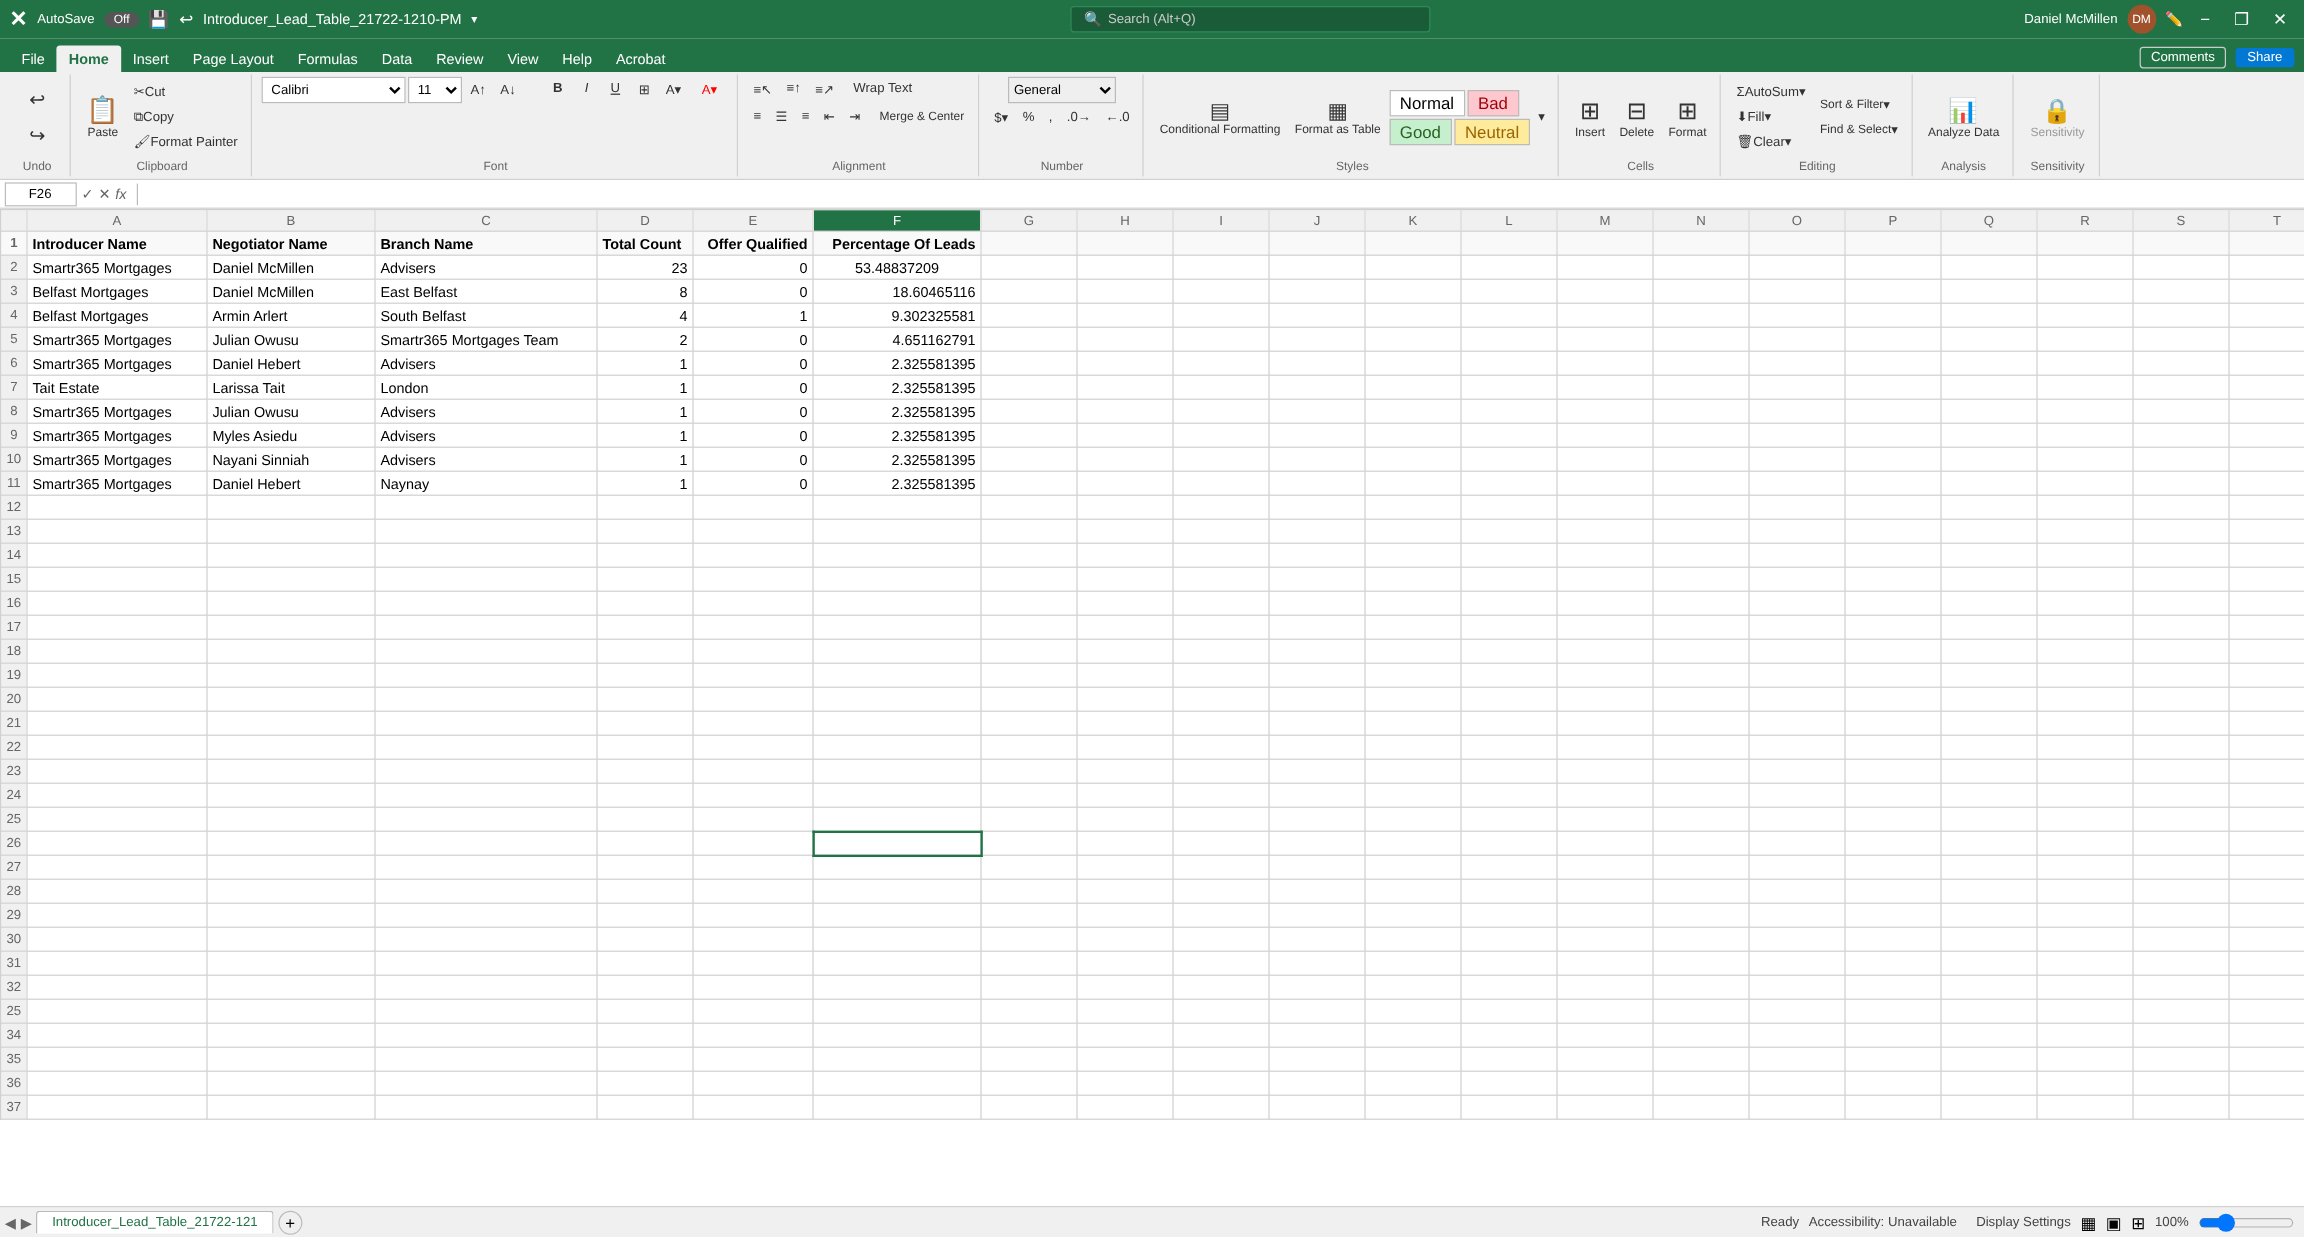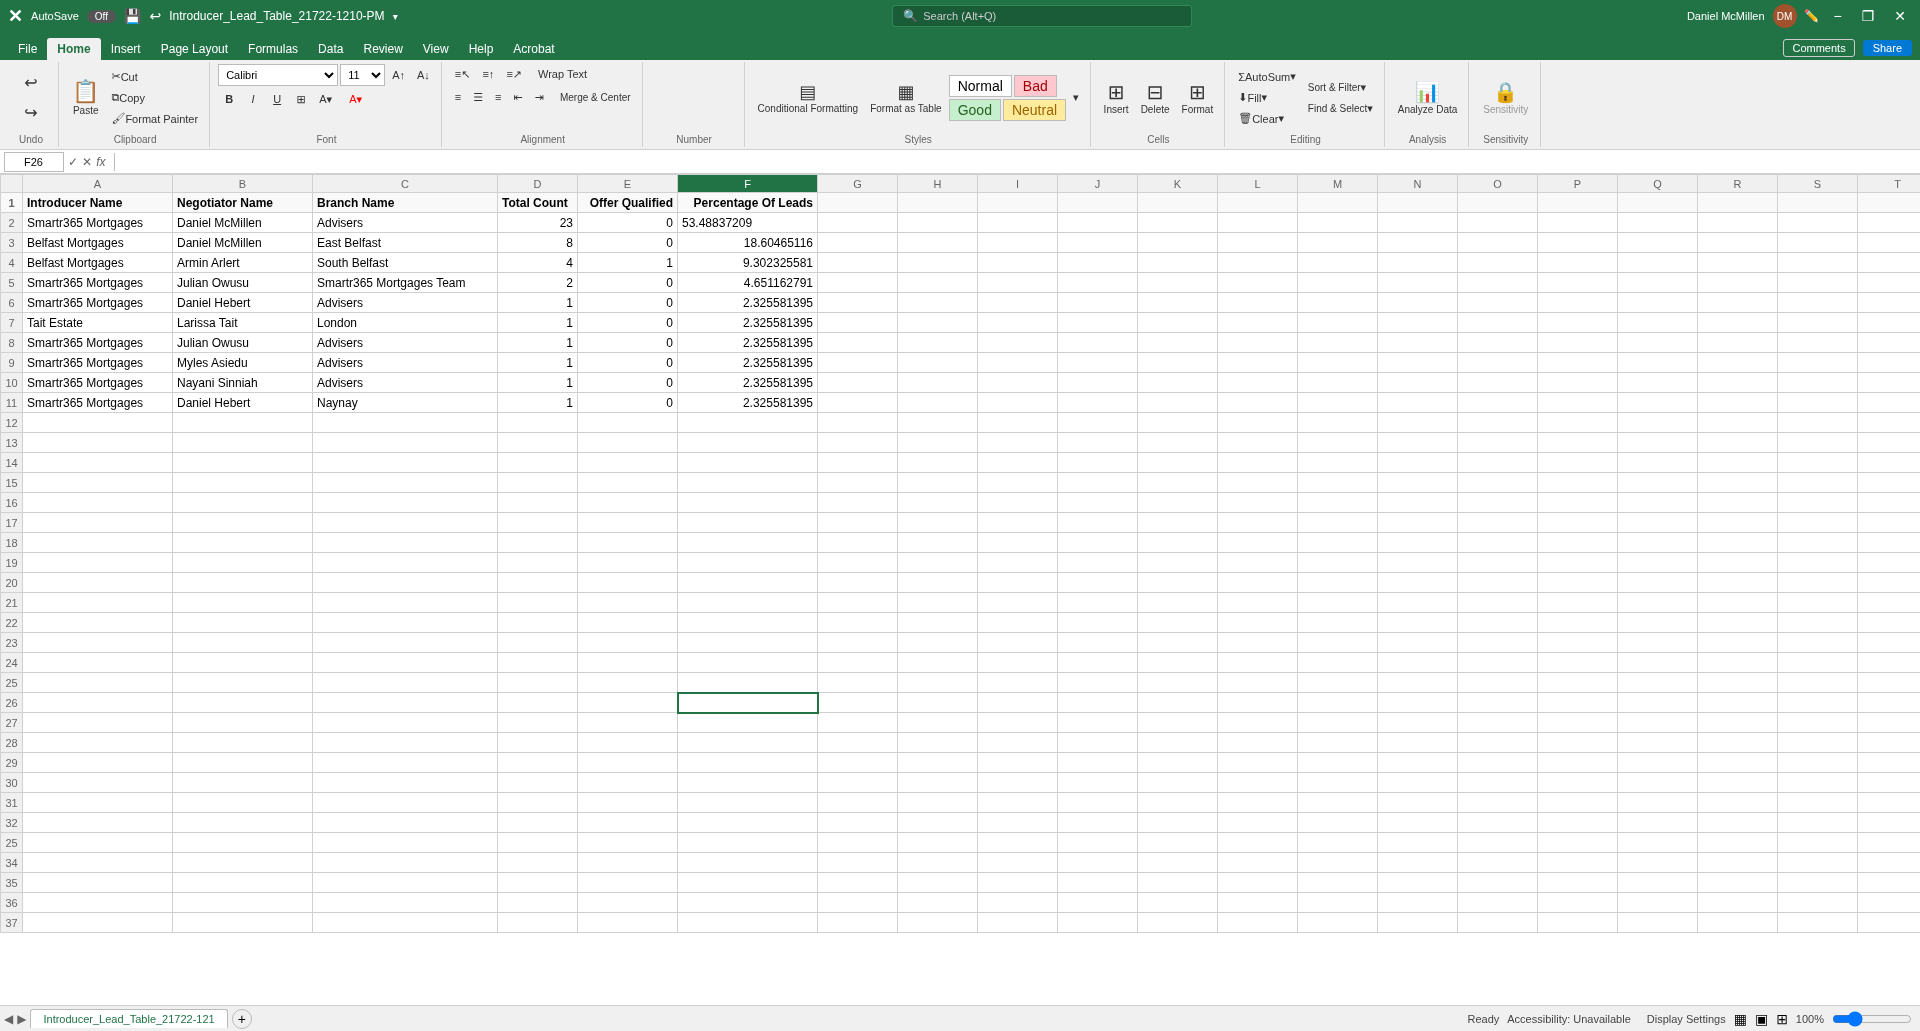--- a/index.html
+++ b/index.html
@@ -320,21 +320,21 @@
         <button class="ribbon-btn-small">
           <span>🖌 </span>
           <span>Format Painter</span>
         </button>
       </div>
     </div>
     <span class="ribbon-group-label">Clipboard</span>
   </div>
 
   <div class="ribbon-group" style="min-width:180px;">
-    <div class="ribbon-group-content" style="flex-direction:column; align-items:flex-start; gap:3px;">
+    <div class="ribbon-group-content" style="flex-direction:row; align-items:flex-start; gap:19px;">
       <div class="combo-row">
         <select class="font-name-select">
           <option>Calibri</option>
         </select>
         <select class="font-size-select">
           <option>11</option>
         </select>
         <button class="ribbon-btn-small">A↑</button>
         <button class="ribbon-btn-small">A↓</button>
       </div>
@@ -364,20 +364,32 @@
         <button class="ribbon-btn-small">≡</button>
         <button class="ribbon-btn-small">⇤</button>
         <button class="ribbon-btn-small">⇥</button>
         <button class="ribbon-btn-small" style="margin-left:4px; font-size:10px;">Merge &amp; Center</button>
       </div>
     </div>
     <span class="ribbon-group-label">Alignment</span>
   </div>
 
   <div class="ribbon-group" style="min-width:100px;">
+    <div class="ribbon-group-content" style="flex-direction:column; gap:2px;">
+      <select style="width:90px; height:22px; border:1px solid #bbb; font-size:11px;">
+        <option>General</option>
+      </select>
+      <div class="combo-row">
+        <button class="ribbon-btn-small">$▾</button>
+        <button class="ribbon-btn-small">%</button>
+        <button class="ribbon-btn-small">,</button>
+        <button class="ribbon-btn-small">.0→</button>
+        <button class="ribbon-btn-small">←.0</button>
+      </div>
+    </div>
     <span class="ribbon-group-label">Number</span>
   </div>
 
   <div class="ribbon-group" style="min-width:200px;">
     <div class="ribbon-group-content">
       <button class="ribbon-btn" style="height:66px; min-width:50px; font-size:10px; text-align:center;">
         <span style="font-size:18px;">▤</span>
         <span>Conditional Formatting</span>
       </button>
       <button class="ribbon-btn" style="height:66px; min-width:50px; font-size:10px; text-align:center;">
@@ -535,21 +547,21 @@
           <td class="data"></td>
 
         </tr>
       <tr>
             <td class="row-header">2</td>
             <td class="data col-a">Smartr365 Mortgages</td>
             <td class="data col-b">Daniel McMillen</td>
             <td class="data col-c">Advisers</td>
             <td class="data col-d" style="text-align:right">23</td>
             <td class="data col-e" style="text-align:right">0</td>
-            <td class="data col-f" style="text-align:left">53.48837209</td>
+            <td class="data col-f" style="text-align:center">53.48837209</td>
             <td class="data"></td>
             <td class="data"></td>
             <td class="data"></td>
             <td class="data"></td>
             <td class="data"></td>
             <td class="data"></td>
             <td class="data"></td>
             <td class="data"></td>
             <td class="data"></td>
             <td class="data"></td>

